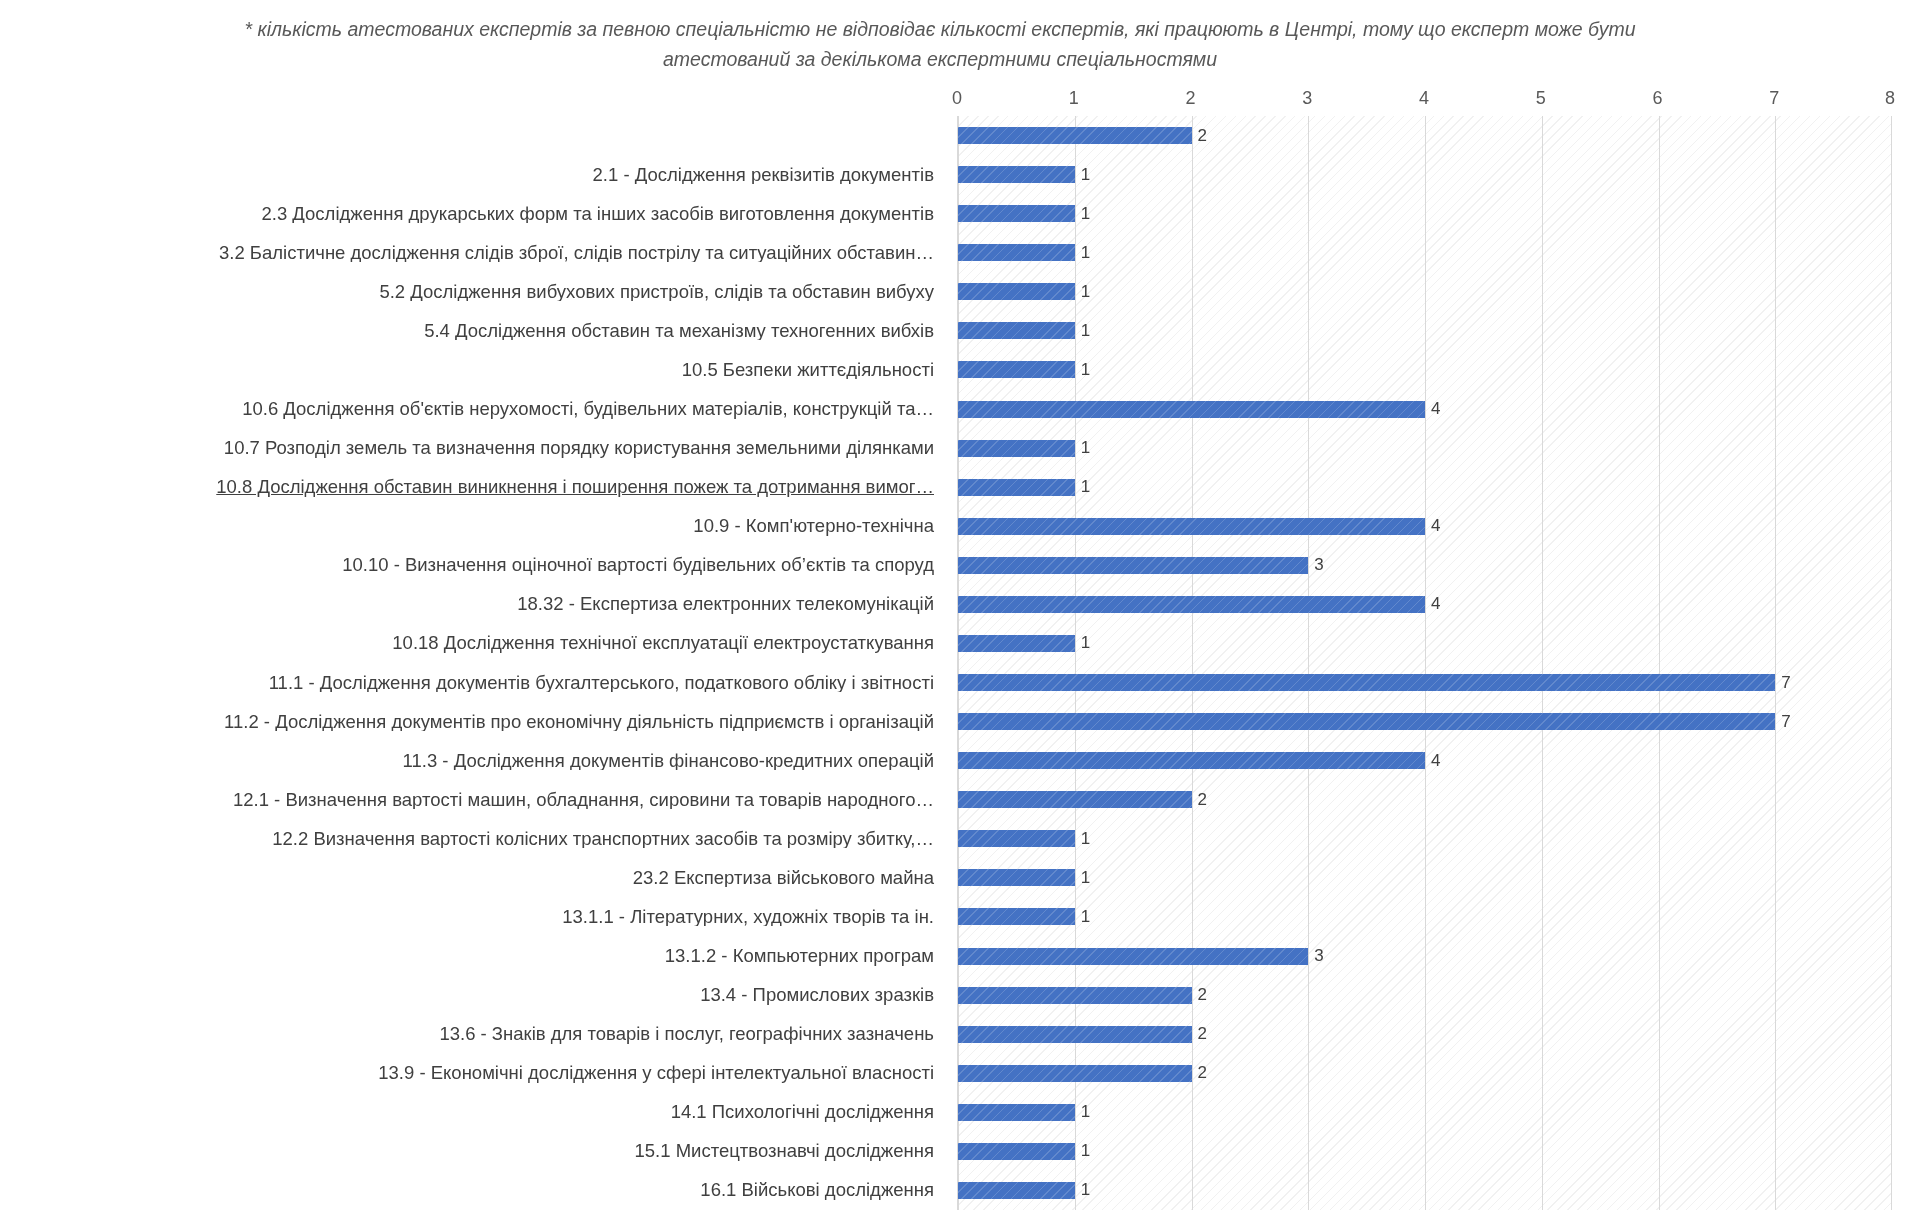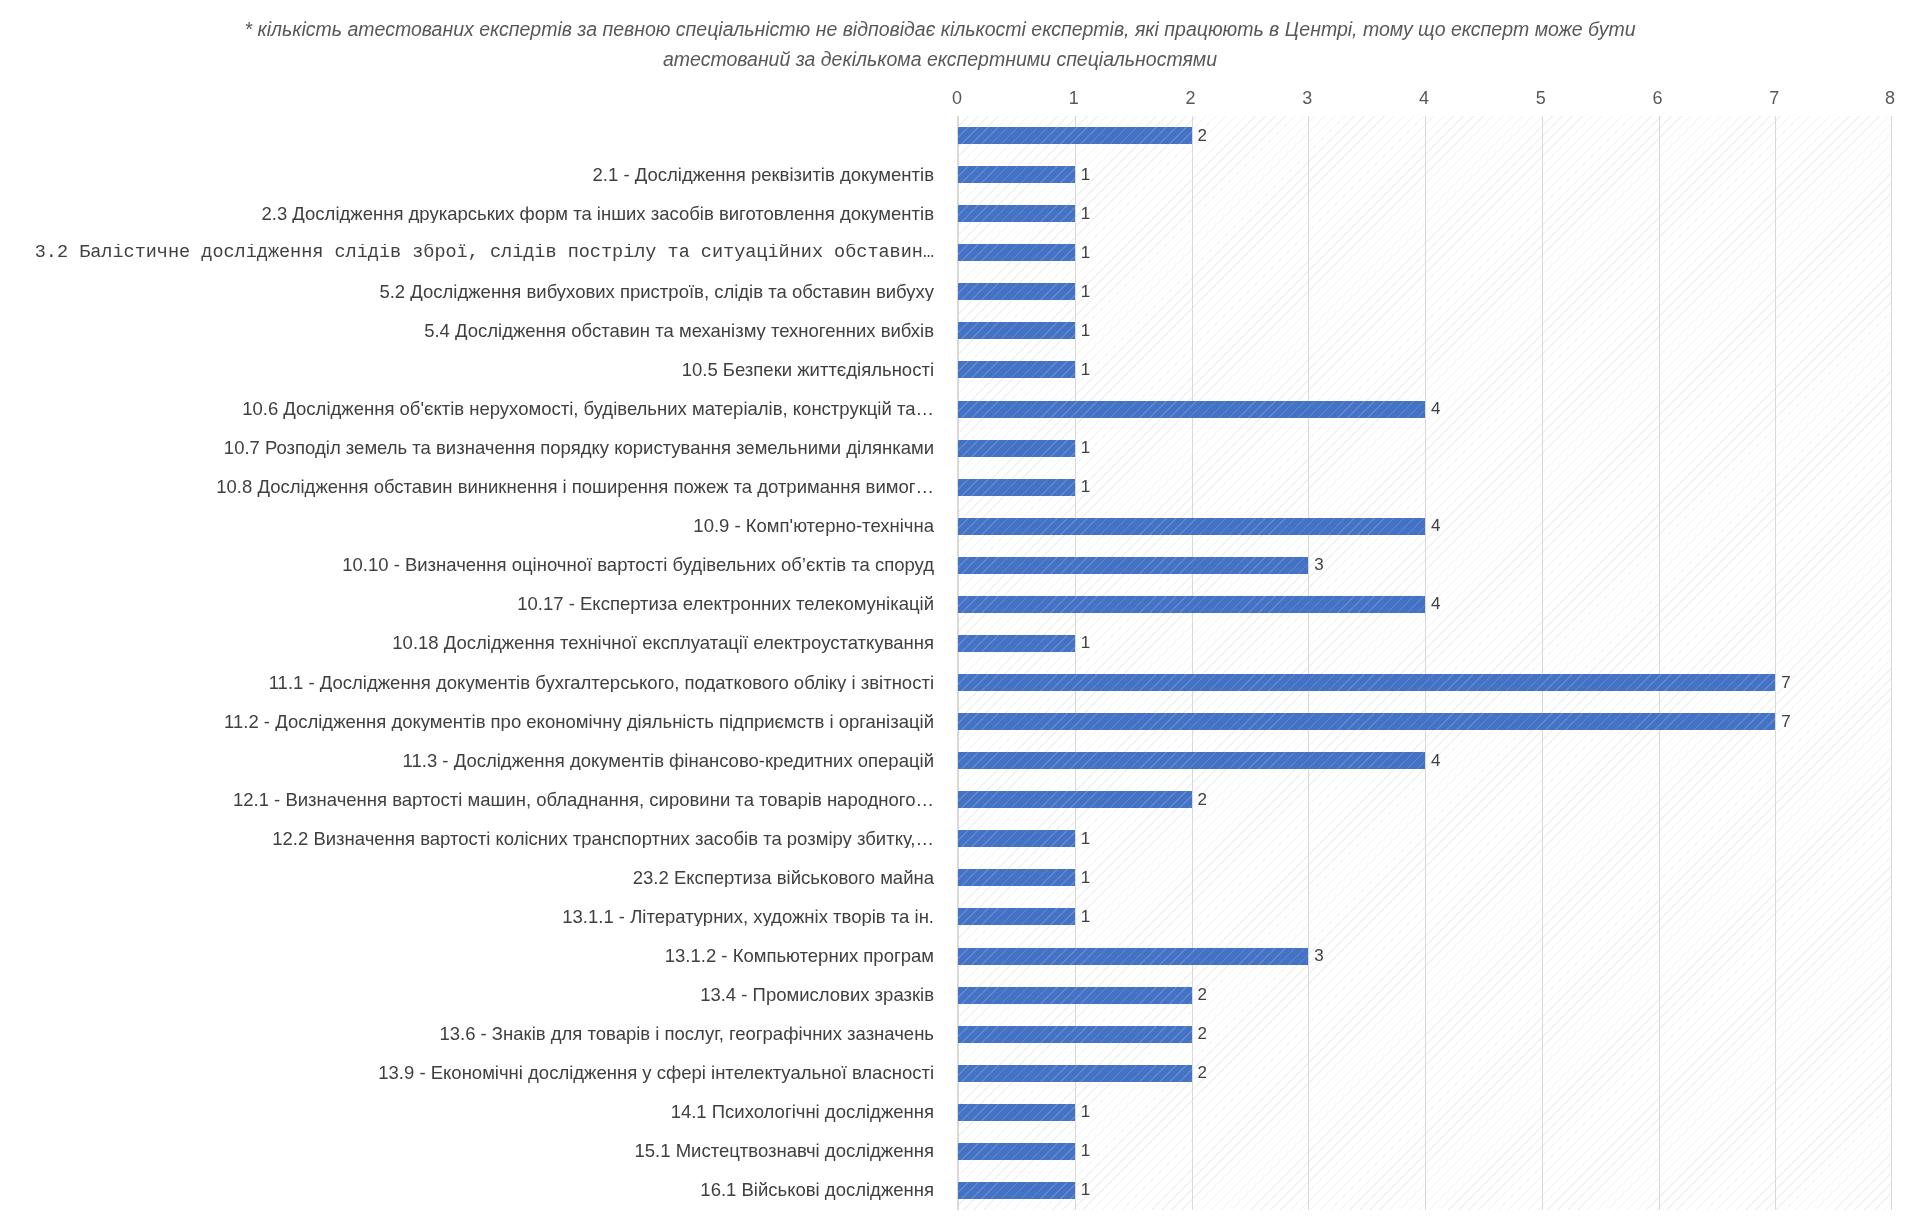--- a/index.html
+++ b/index.html
@@ -193,30 +193,30 @@
         <div class="bar" style="left: 0px; top: 987.821px; width: 116.75px; height: 17px;"></div>
         <div class="bar-value" style="left: 122.75px; top: 986.321px;">1</div>
         <div class="bar" style="left: 0px; top: 1026.89px; width: 116.75px; height: 17px;"></div>
         <div class="bar-value" style="left: 122.75px; top: 1025.39px;">1</div>
         <div class="bar" style="left: 0px; top: 1065.96px; width: 116.75px; height: 17px;"></div>
         <div class="bar-value" style="left: 122.75px; top: 1064.46px;">1</div>
       </div>
     <div id="cat-labels">
         <div class="cat-label" style="top: 49.6071px; width: 944px; padding-right: 10px; box-sizing: border-box;">2.1 - Дослідження реквізитів документів</div>
         <div class="cat-label" style="top: 88.6786px; width: 944px; padding-right: 10px; box-sizing: border-box;">2.3 Дослідження друкарських форм та інших засобів виготовлення документів</div>
-        <div class="cat-label" style="top: 127.75px; width: 944px; padding-right: 10px; box-sizing: border-box; font-family: Liberation Mono, monospace;">3.2 Балістичне дослідження слідів зброї, слідів пострілу та ситуаційних обставин…</div>
+        <div class="cat-label" style="top: 127.75px; width: 944px; padding-right: 10px; box-sizing: border-box;">3.2 Балістичне дослідження слідів зброї, слідів пострілу та ситуаційних обставин…</div>
         <div class="cat-label" style="top: 166.821px; width: 944px; padding-right: 10px; box-sizing: border-box; padding-left: 32px;">5.2 Дослідження вибухових пристроїв, слідів та обставин вибуху</div>
         <div class="cat-label" style="top: 205.893px; width: 944px; padding-right: 10px; box-sizing: border-box;">5.4 Дослідження обставин та механізму техногенних вибхів</div>
         <div class="cat-label" style="top: 244.964px; width: 944px; padding-right: 10px; box-sizing: border-box;">10.5 Безпеки життєдіяльності</div>
         <div class="cat-label" style="top: 284.036px; width: 944px; padding-right: 10px; box-sizing: border-box;">10.6 Дослідження об'єктів нерухомості, будівельних матеріалів, конструкцій та…</div>
         <div class="cat-label" style="top: 323.107px; width: 944px; padding-right: 10px; box-sizing: border-box;">10.7 Розподіл земель та визначення порядку користування земельними ділянками</div>
-        <div class="cat-label" style="top: 362.179px; width: 944px; padding-right: 10px; box-sizing: border-box;">10.8 Дослідження обставин виникнення і поширення пожеж та дотримання вимог…</div>
+        <div class="cat-label" style="top: 362.179px; width: 944px; padding-right: 10px; box-sizing: border-box; text-decoration: underline;">10.8 Дослідження обставин виникнення і поширення пожеж та дотримання вимог…</div>
         <div class="cat-label" style="top: 401.25px; width: 944px; padding-right: 10px; box-sizing: border-box;">10.9 - Комп'ютерно-технічна</div>
         <div class="cat-label" style="top: 440.321px; width: 944px; padding-right: 10px; box-sizing: border-box;">10.10 - Визначення оціночної вартості будівельних об’єктів та споруд</div>
-        <div class="cat-label" style="top: 479.393px; width: 944px; padding-right: 10px; box-sizing: border-box;">10.17 - Експертиза електронних телекомунікацій</div>
+        <div class="cat-label" style="top: 479.393px; width: 944px; padding-right: 10px; box-sizing: border-box;">18.32 - Експертиза електронних телекомунікацій</div>
         <div class="cat-label" style="top: 518.464px; width: 944px; padding-right: 10px; box-sizing: border-box;">10.18 Дослідження технічної експлуатації електроустаткування</div>
         <div class="cat-label" style="top: 557.536px; width: 944px; padding-right: 10px; box-sizing: border-box;">11.1 - Дослідження документів бухгалтерського, податкового обліку і звітності</div>
         <div class="cat-label" style="top: 596.607px; width: 944px; padding-right: 10px; box-sizing: border-box;">11.2 - Дослідження документів про економічну діяльність підприємств і організацій</div>
         <div class="cat-label" style="top: 635.679px; width: 944px; padding-right: 10px; box-sizing: border-box;">11.3 - Дослідження документів фінансово-кредитних операцій</div>
         <div class="cat-label" style="top: 674.75px; width: 944px; padding-right: 10px; box-sizing: border-box;">12.1 - Визначення вартості машин, обладнання, сировини та товарів народного…</div>
         <div class="cat-label" style="top: 713.821px; width: 944px; padding-right: 10px; box-sizing: border-box;">12.2 Визначення вартості колісних транспортних засобів та розміру збитку,…</div>
         <div class="cat-label" style="top: 752.893px; width: 944px; padding-right: 10px; box-sizing: border-box;">23.2 Експертиза військового майна</div>
         <div class="cat-label" style="top: 791.964px; width: 944px; padding-right: 10px; box-sizing: border-box;">13.1.1 - Літературних, художніх творів та ін.</div>
         <div class="cat-label" style="top: 831.036px; width: 944px; padding-right: 10px; box-sizing: border-box;">13.1.2 - Компьютерних програм</div>
         <div class="cat-label" style="top: 870.107px; width: 944px; padding-right: 10px; box-sizing: border-box;">13.4 - Промислових зразків</div>

